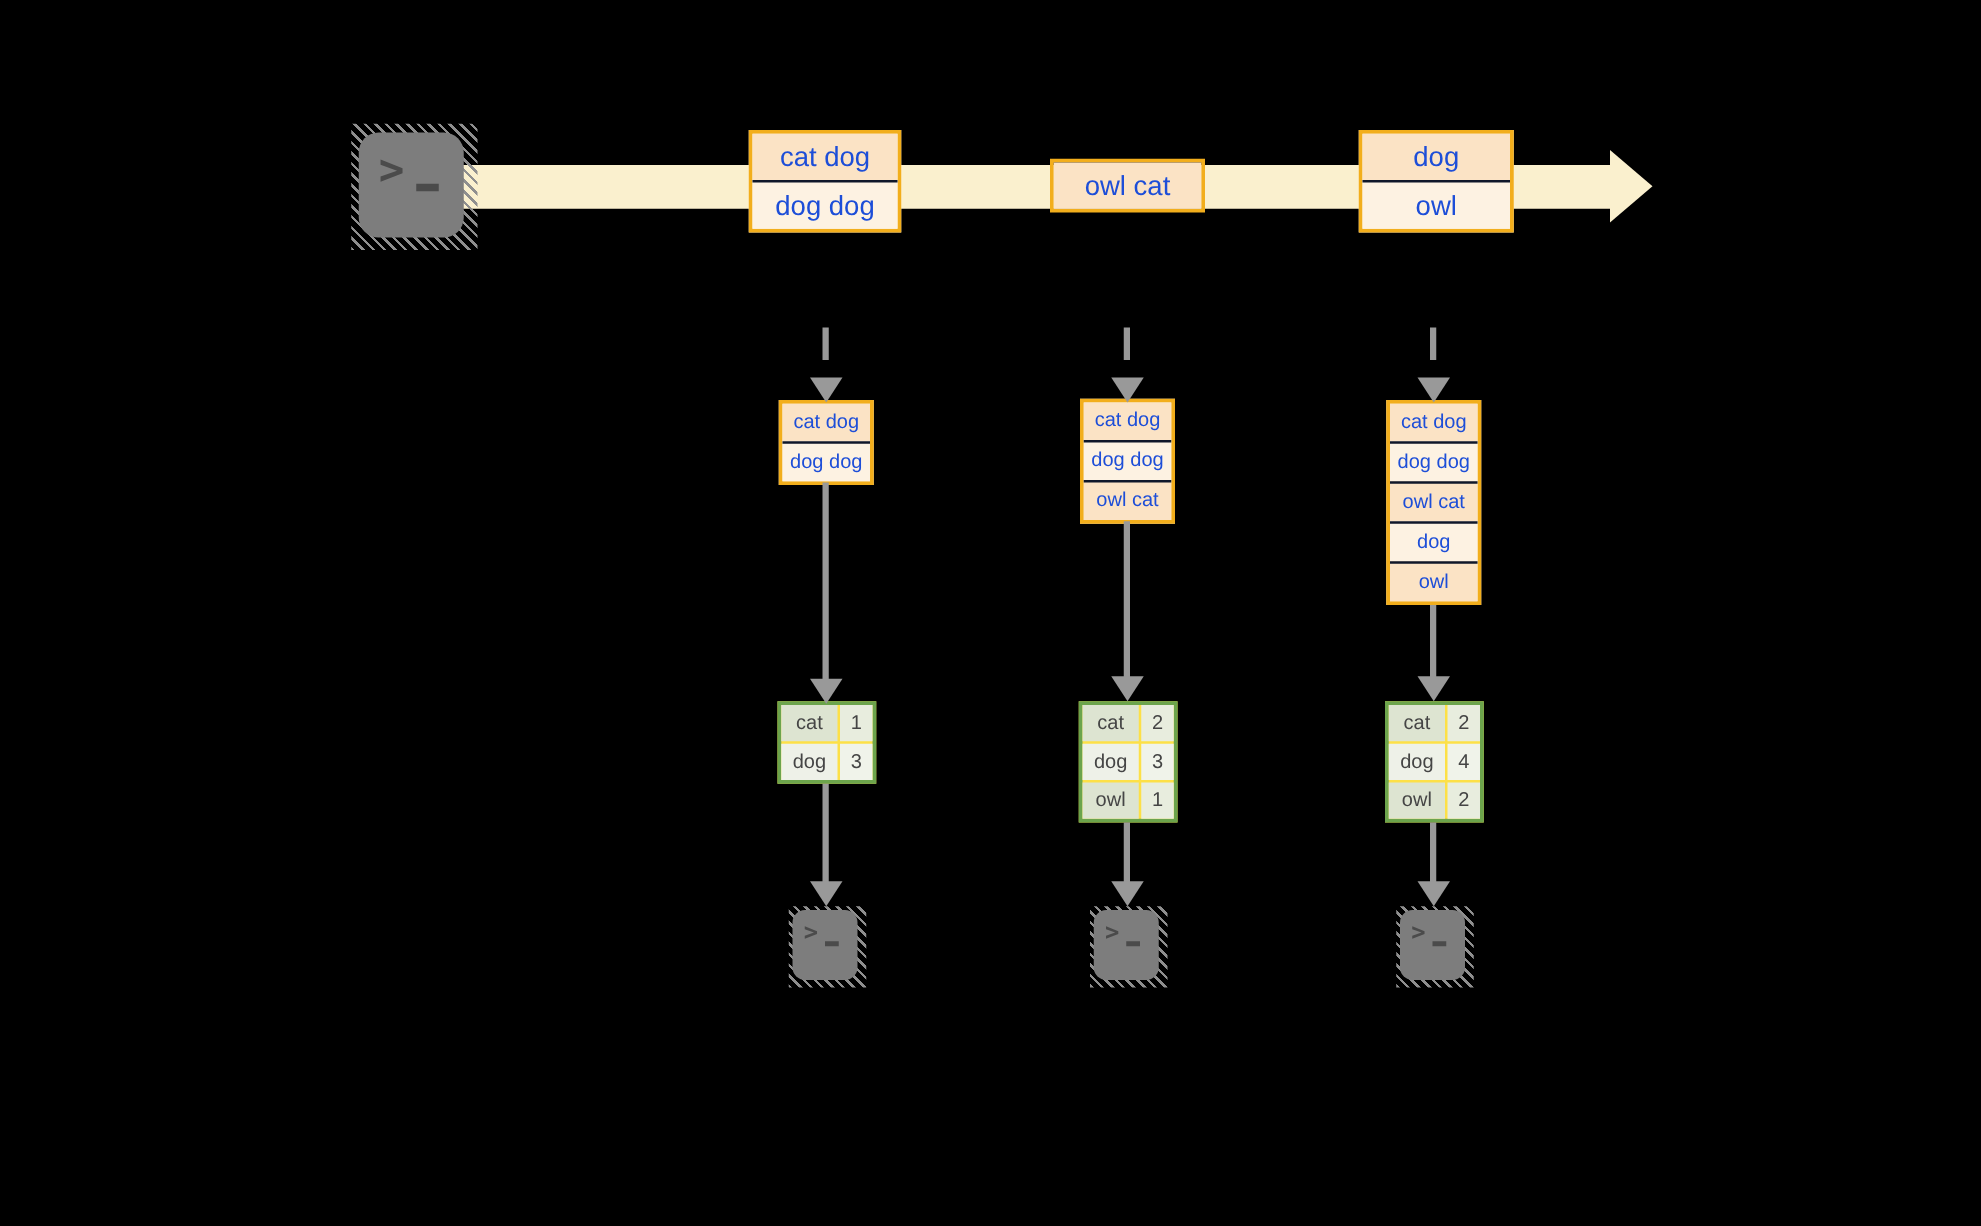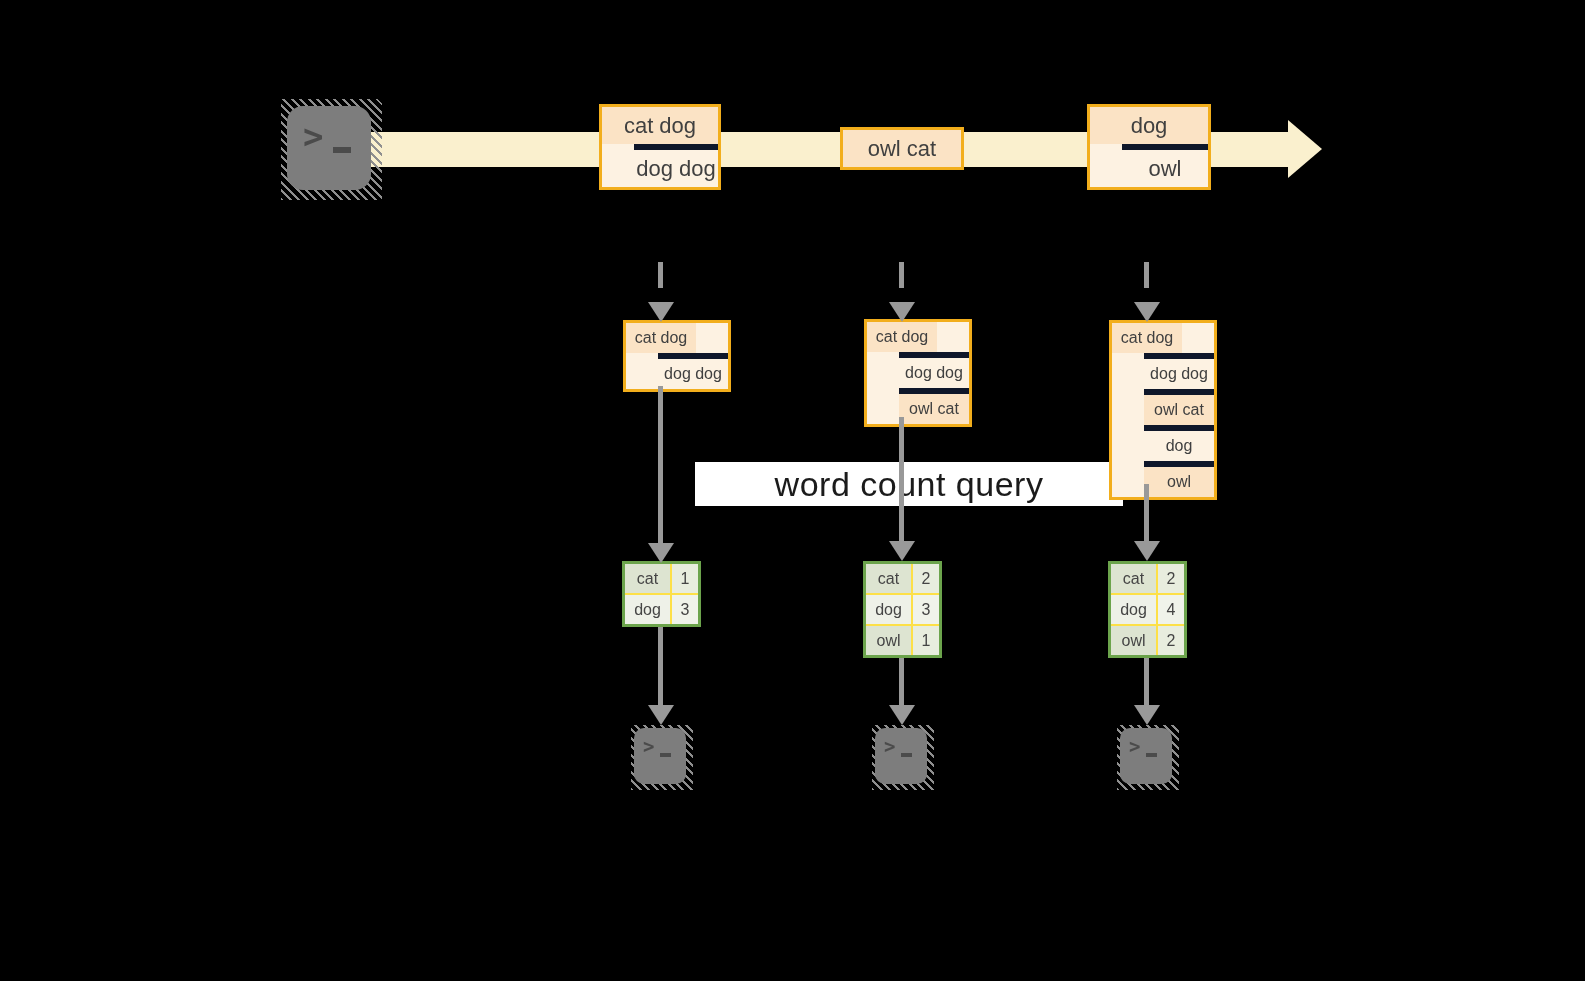--- a/index.html
+++ b/index.html
@@ -20,22 +20,22 @@
   .term-sm{width:62px;height:65px;}
   .term-sm .term-inner{left:3px;top:3px;width:52px;height:56px;border-radius:10px;}
   .term-chev{position:absolute;color:#4b4b4b;font-family:"DejaVu Sans Mono",monospace;font-weight:bold;line-height:1;}
   .term-lg .term-chev{left:22px;top:20px;font-size:34px;}
   .term-sm .term-chev{left:12px;top:12px;font-size:19px;}
   .term-bar{position:absolute;background:#4b4b4b;}
   .term-lg .term-bar{left:52px;top:48px;width:18px;height:6px;}
   .term-sm .term-bar{left:29px;top:28px;width:11px;height:4px;}
   
   .obox{position:absolute;border:3px solid #f2ae1c;background:#fdf2e2;box-sizing:content-box;}
-  .orow{display:flex;align-items:center;justify-content:center;color:#404040;}
-  .orow + .orow{border-top:6px solid #0f172a;margin-left:32px;}
+  .orow{display:flex;align-items:center;justify-content:center;color:#1d4ed8;}
+  .orow + .orow{border-top:2px solid #0f172a;}
   .fill-a{background:#fbe3c5;}
   .fill-b{background:#fdf2e2;}
   .msg .orow{height:37px;font-size:22px;}
   .stack .orow{height:30px;font-size:16px;width:70px;}
   
   .varrow{position:absolute;width:26px;z-index:3;}
   .varrow .shaft{position:absolute;left:10px;top:0;bottom:18px;width:5px;background:#999;}
   .varrow.dashed .shaft{bottom:auto;height:26px;}
   .varrow .head{position:absolute;bottom:0;left:0;width:0;height:0;
     border-left:13px solid transparent;border-right:13px solid transparent;
@@ -101,21 +101,20 @@
     <div class="orow fill-a">owl cat</div>
   </div>
   <div class="obox stack stack-top" style="left:1109px;top:320px;">
     <div class="orow fill-a">cat dog</div>
     <div class="orow fill-b">dog dog</div>
     <div class="orow fill-a">owl cat</div>
     <div class="orow fill-b">dog</div>
     <div class="orow fill-a">owl</div>
   </div>
 
-  <div class="banner">word count query</div>
 
   <div class="varrow" style="left:648px;top:386px;height:177px;">
     <div class="shaft"></div>
       <div class="head"></div>
   </div>
   <div class="varrow" style="left:889px;top:417px;height:144px;">
     <div class="shaft"></div>
       <div class="head"></div>
   </div>
   <div class="varrow" style="left:1134px;top:484px;height:77px;">

